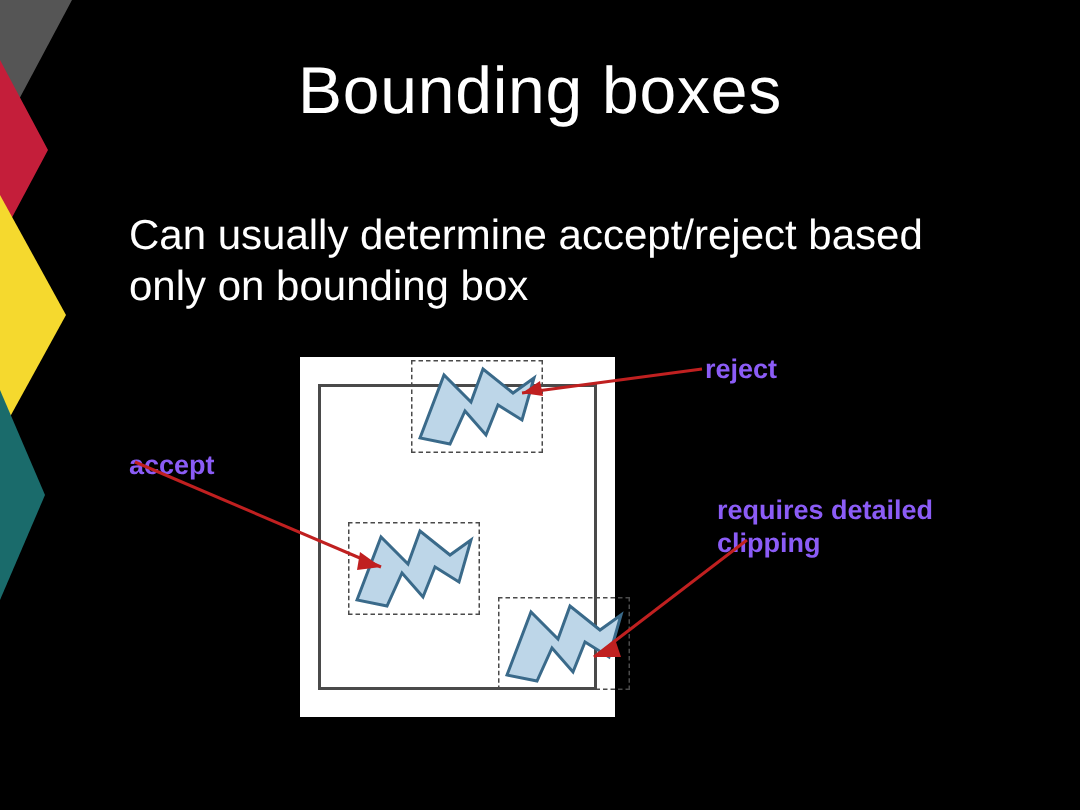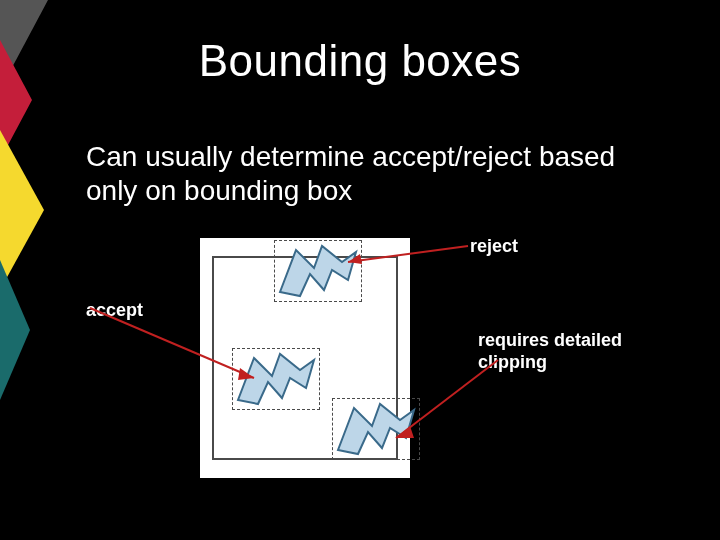--- a/index.html
+++ b/index.html
@@ -59,21 +59,21 @@
     position: absolute;
     border: 1.5px dashed #4a4a4a;
   }
   .shape {
     position: absolute;
   }
   .label {
     position: absolute;
     font-size: 18px;
     font-weight: 700;
-    color: #ffffff;
+    color: #8b5cf6;
   }
 </style>
 </head>
 <body>
 
 <svg class="corner" viewBox="0 0 70 400" preserveAspectRatio="none">
   <polygon points="0,0 48,0 0,90" fill="#555"></polygon>
   <polygon points="0,40 32,100 0,160" fill="#c41e3a"></polygon>
   <polygon points="0,130 44,210 0,290" fill="#f5d92e"></polygon>
   <polygon points="0,260 30,330 0,400" fill="#1a6b6b"></polygon>

